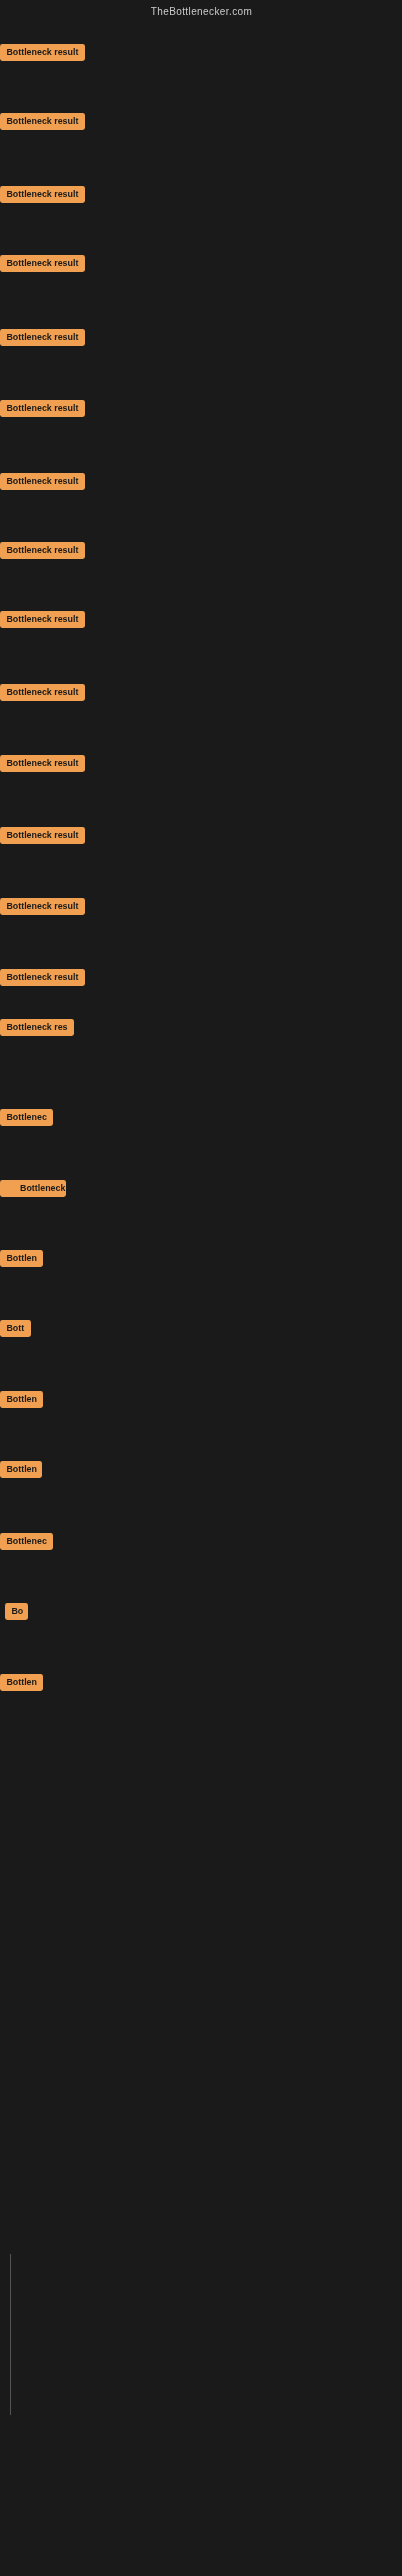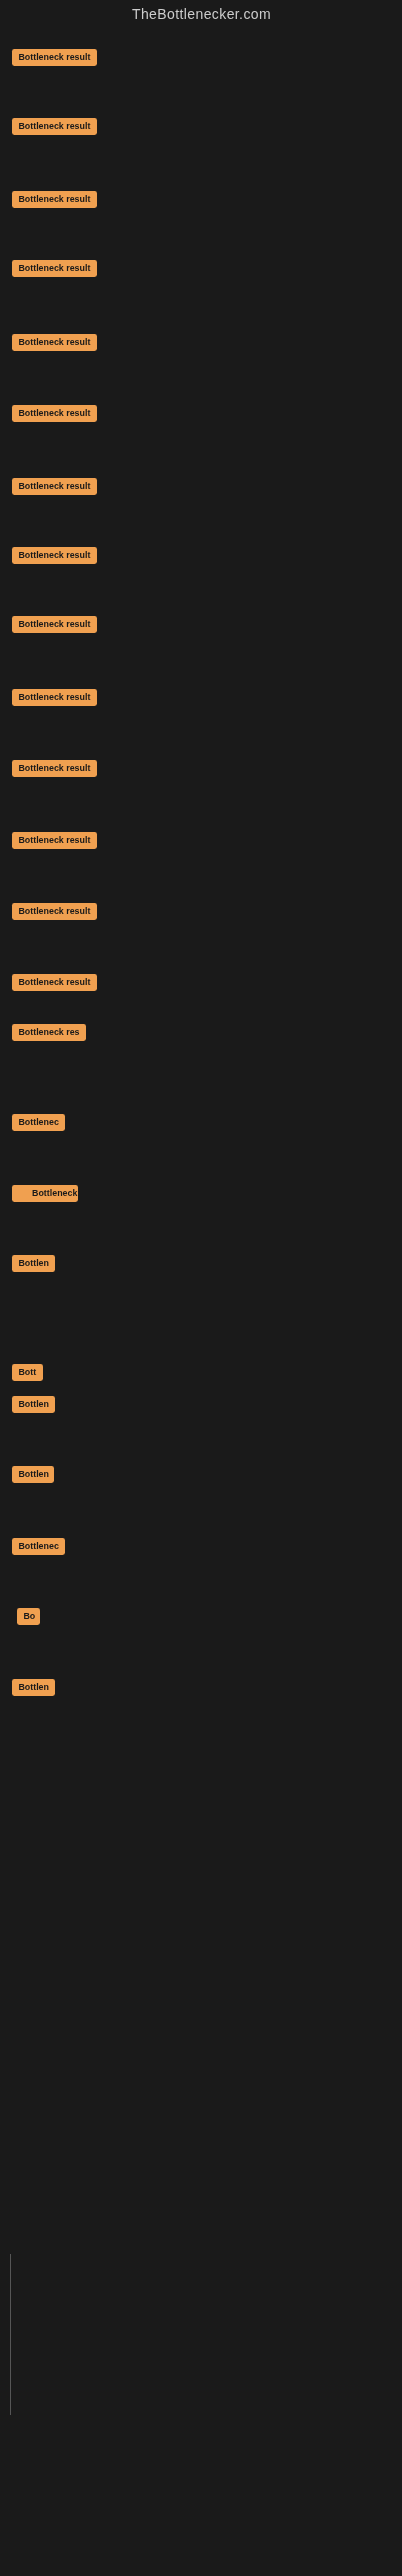--- a/index.html
+++ b/index.html
@@ -10,42 +10,41 @@
     body {
       width: 403px;
       min-height: 2576px;
       background-color: #1a1a1a;
       font-family: Arial, sans-serif;
       position: relative;
     }
     .site-title {
       text-align: center;
       color: #cccccc;
-      font-size: 14px;
+      font-size: 10px;
       padding: 6.4px 0 3.2px 0;
       letter-spacing: 0.4px;
     }
     .bottleneck-item {
       margin: 0 0 1.6px 0;
       padding: 1.6px 0;
     }
     .bottleneck-badge {
       display: inline-block;
       background-color: #f0a050;
       color: #1a1a1a;
       font-size: 8.9px;
       font-weight: bold;
       padding: 3.2px 6.4px;
       border-radius: 2.4px;
       white-space: nowrap;
       overflow: hidden;
     }
     .items-container {
       padding: 3.2px 0 0 3.2px;
-      margin-left: 12px;
     }
     .vertical-line {
       position: absolute;
       left: 9.7px;
       top: 2254px;
       width: 1.6px;
       height: 161px;
       background-color: #555555;
     }
   </style>
@@ -66,21 +65,21 @@
       <div class="bottleneck-item" style="position: absolute; top: 589px; left: 0px;"><div class="bottleneck-badge" style="max-width: 97px;">Bottleneck result</div></div>
       <div class="bottleneck-item" style="position: absolute; top: 662px; left: 0px;"><div class="bottleneck-badge" style="max-width: 97px;">Bottleneck result</div></div>
       <div class="bottleneck-item" style="position: absolute; top: 733px; left: 0px;"><div class="bottleneck-badge" style="max-width: 97px;">Bottleneck result</div></div>
       <div class="bottleneck-item" style="position: absolute; top: 805px; left: 0px;"><div class="bottleneck-badge" style="max-width: 97px;">Bottleneck result</div></div>
       <div class="bottleneck-item" style="position: absolute; top: 876px; left: 0px;"><div class="bottleneck-badge" style="max-width: 97px;">Bottleneck result</div></div>
       <div class="bottleneck-item" style="position: absolute; top: 947px; left: 0px;"><div class="bottleneck-badge" style="max-width: 97px;">Bottleneck result</div></div>
       <div class="bottleneck-item" style="position: absolute; top: 997px; left: 0px;"><div class="bottleneck-badge" style="max-width: 81px;">Bottleneck res</div></div>
       <div class="bottleneck-item" style="position: absolute; top: 1087px; left: 0px;"><div class="bottleneck-badge" style="max-width: 58px;">Bottlenec</div></div>
       <div class="bottleneck-item" style="position: absolute; top: 1158px; left: 0px;"><div class="bottleneck-badge" style="max-width: 66px; padding-left: 20px;">Bottleneck r</div></div>
       <div class="bottleneck-item" style="position: absolute; top: 1228px; left: 0px;"><div class="bottleneck-badge" style="max-width: 48px;">Bottlen</div></div>
-      <div class="bottleneck-item" style="position: absolute; top: 1337px; left: 0px;"><div class="bottleneck-badge" style="max-width: 34px;">Bott</div></div>
+      <div class="bottleneck-item" style="position: absolute; top: 1298px; left: 0px;"><div class="bottleneck-badge" style="max-width: 34px;">Bott</div></div>
       <div class="bottleneck-item" style="position: absolute; top: 1369px; left: 0px;"><div class="bottleneck-badge" style="max-width: 47px;">Bottlen</div></div>
       <div class="bottleneck-item" style="position: absolute; top: 1439px; left: 0px;"><div class="bottleneck-badge" style="max-width: 42px;">Bottlen</div></div>
       <div class="bottleneck-item" style="position: absolute; top: 1511px; left: 0px;"><div class="bottleneck-badge" style="max-width: 55px;">Bottlenec</div></div>
       <div class="bottleneck-item" style="position: absolute; top: 1581px; left: 5px;"><div class="bottleneck-badge" style="max-width: 22.5px;">Bo</div></div>
       <div class="bottleneck-item" style="position: absolute; top: 1652px; left: 0px;"><div class="bottleneck-badge" style="max-width: 47px;">Bottlen</div></div>
     </div>
   <div class="vertical-line"></div>
 </div>
 
 

